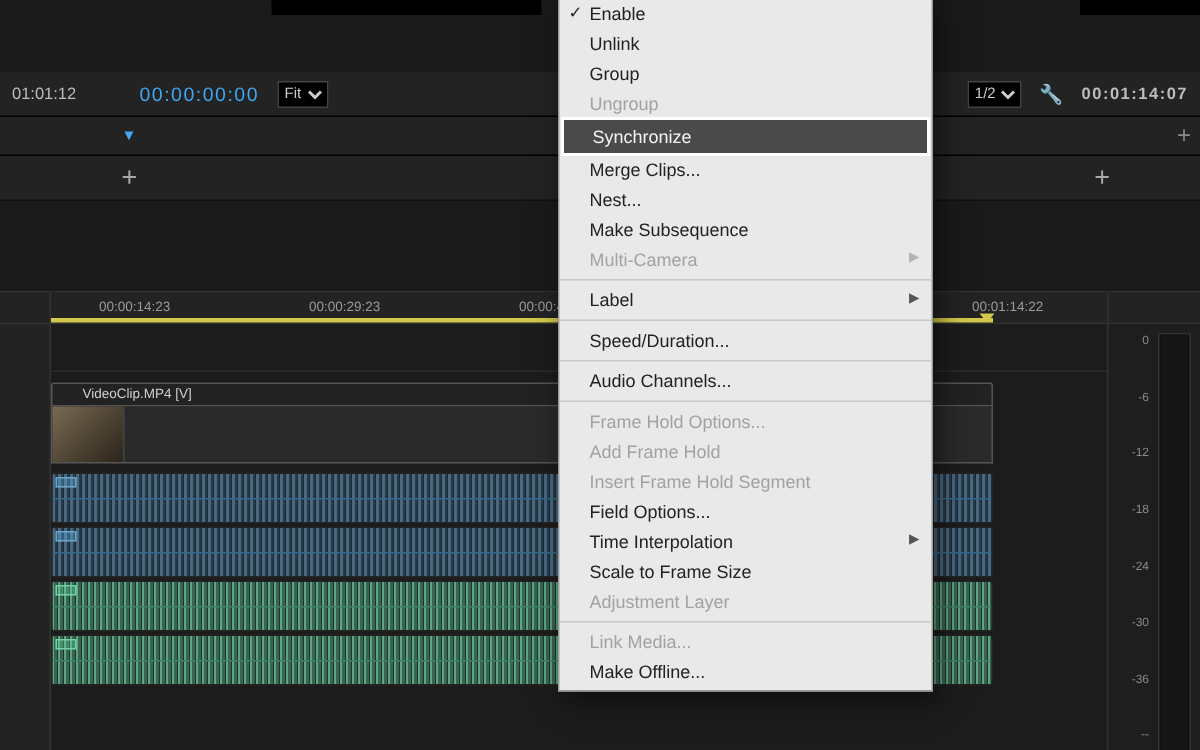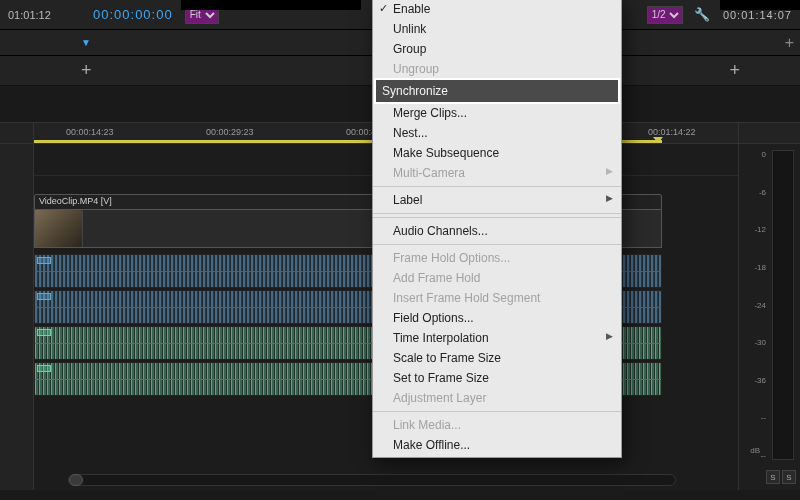--- a/index.html
+++ b/index.html
@@ -1,63 +1,63 @@
 <!DOCTYPE html>
 <html><head>
 <meta charset="utf-8">
 <style>
   * { box-sizing: border-box; margin: 0; padding: 0; font-family: Arial, Helvetica, sans-serif; }
   body { background:#1a1a1a; width:800px; height:500px; overflow:hidden; color:#ccc; font-size:11px; position:relative; }
 
   
-  .topbar { display:flex; align-items:center; height:30px; background:#232323; border-bottom:1px solid #000; padding:0 8px; gap:12px; }
+  .topbar { display:flex; align-items:center; height:30px; background:#232323; border-bottom:1px solid #000; padding:0 8px; gap:12px;margin-top:48px; }
   .topbar .left-time { color:#bcbcbc; width:73px; }
   .topbar .pos-time { color:#3fa9f5; font-size:13px; letter-spacing:1px;text-align:center; }
   .topbar .fit { display:flex; align-items:center; gap:4px; }
-  .topbar .fit select, .topbar .zoom select { background:#701a75; color:#ccc; border:1px solid #444; font-size:10px; height:18px; }
+  .topbar .fit select, .topbar .zoom select { background:#000000; color:#ccc; border:1px solid #444; font-size:10px; height:18px; }
   .topbar .spacer { flex:1; }
   .topbar .zoom { display:flex; align-items:flex-end; gap:4px; }
   .topbar .wrench { color:#bcbcbc; font-size:13px; }
-  .topbar .right-time { color:#bcbcbc; letter-spacing:1px; }
+  .topbar .right-time { color:#bcbcbc; letter-spacing:1px;font-weight:bold; }
 
   .blackbox { background:#000; height:30px; position:absolute; }
   .blackbox.left  { left:181px; top:-10px; width:180px; height:20px;}
   .blackbox.right { right:0; top:-10px; width:80px; height:20px; }
 
   
   .subbar { display:flex; align-items:center; height:26px; background:#232323; border-bottom:1px solid #000; padding-left:81px; gap:6px;}
   .subbar .playhead { color:#3fa9f5; font-size:10px; }
   .subbar .mini-ruler { flex:1; height:16px; background:#232323; position:relative; margin:0 6px; }
   .subbar .plus { color:#888; font-size:16px; padding:0 6px; }
 
   .iconrow { height:30px; display:flex; align-items:center; padding-left:81px; background:#232323; border-bottom:1px solid #111; }
   .iconrow .plus2 { color:#aaa; font-size:18px; margin-right:auto; }
   .iconrow .sym { color:#9a9a9a; margin:0 6px; font-size:12px; }
   .iconrow .right-plus { margin-left:auto; margin-right:60px; color:#aaa; font-size:18px;}
 
   .gap { height:36px; background:#1a1a1a; }
 
   
-  .ruler-wrap { display:flex; height:22px; border-top:1px solid #333; border-bottom:1px solid #333; }
+  .ruler-wrap { display:flex; height:22px; border-top:1px solid #333; border-bottom:1px solid #333;margin-top:24px; }
   .ruler-gutter { width:34px; background:#232323; border-right:1px solid #333;}
   .ruler { flex:1; position:relative; background:#232323; }
   .ruler .tick { position:absolute; top:4px; font-size:9px; color:#9a9a9a; }
   .ruler .yellow { position:absolute; left:0; right:76px; bottom:0; height:3px; background:#d2c84b; }
   .ruler .yellow::after { content:""; position:absolute; right:-1px; top:-3px; width:0; height:0; border-left:5px solid transparent; border-right:5px solid transparent; border-top:6px solid #d2c84b; }
 
   .ruler-right { width:62px; background:#232323; border-left:1px solid #333;}
 
   .track-area { display:flex; }
   .gutter { width:34px; background:#232323; border-right:1px solid #333; }
   .tracks { flex:1; background:#1c1c1c; position:relative; }
   .right-meter { width:62px; background:#1e1e1e; border-left:1px solid #333; position:relative; }
 
   .spacer-row { height:32px; border-bottom:1px solid #2a2a2a; }
 
-  .clip-label-row { height:16px; border:1px solid #555; margin:18px 76px 0 0; background:#222; color:#d0d0d0; font-size:9px; padding:1px 4px; border-radius:2px 2px 0 0;}
+  .clip-label-row { height:16px; border:1px solid #555; margin:7px 76px 0 0; background:#222; color:#d0d0d0; font-size:9px; padding:1px 20px; border-radius:2px 2px 0 0;}
   .video-clip { height:38px; margin:0 76px 6px 0; background:#2a2a2a; border:1px solid #555; border-top:none; display:flex; align-items:stretch;}
   .video-clip .thumb { width:48px; background:linear-gradient(135deg,#7a6a52 0%, #4a4030 60%, #2a251b 100%); border-right:1px solid #444; }
 
   .audio-clip { height:34px; margin:2px 76px 2px 0; border:1px solid #232323; position:relative; overflow:hidden; border-radius:2px;}
   .audio-clip .wave { position:absolute; inset:0; opacity:0.9; }
   .audio-clip .bar { position:absolute; top:2px; left:2px; width:14px; height:7px; background:#2f5b78; border:1px solid #6aa2c7; }
   .audio-clip.green .bar { background:#2f6b4f; border-color:#6fcf9d; }
 
   .audio-clip.blue  { background:#1c2a34; }
   .audio-clip.green { background:#1e332a; }
@@ -86,21 +86,21 @@
   .bottom-scroll { position:absolute; left:34px; right:62px; bottom:4px; height:12px; background:#171717; border:1px solid #333; border-radius:6px; }
   .bottom-scroll .knob { position:absolute; left:0; width:14px; top:-1px; bottom:-1px; background:#3a3a3a; border:1px solid #555; border-radius:6px; }
 
   
   .ctx { position:absolute; left:372px; top:-4px; width:250px; background:#e9e9e9; border:1px solid #9a9a9a; box-shadow:4px 6px 18px rgba(0,0,0,.55); color:#222; font-size:12px; padding:2px 0; }
   .ctx .sep { height:1px; background:#c8c8c8; margin:3px 0; }
   .ctx .item { padding:3px 18px 3px 20px; position:relative; white-space:nowrap; }
   .ctx .item.disabled { color:#a2a2a2; }
   .ctx .item.submenu::after { content:"▶"; position:absolute; right:8px; font-size:9px; color:#555; }
   .ctx .item.disabled.submenu::after { color:#b5b5b5; }
-  .ctx .item.hl { background:#4a4a4a; color:#f2f2f2; border:2px solid #fff; margin:-1px 1px; padding:4px 18px 4px 6px; }
+  .ctx .item.hl { background:#4a4a4a; color:#f2f2f2; border:2px solid #fff; margin:-1px 1px; padding:4px 18px 4px 19px; }
   .ctx .item.checked::before { content:"✓"; position:absolute; left:6px; font-size:11px; }
 
 </style>
 </head>
 <body>
 
 <div class="blackbox left"></div>
 <div class="blackbox right"></div>
 
 <div class="topbar">
@@ -201,27 +201,27 @@
     <div class="item">Group</div>
     <div class="item disabled">Ungroup</div>
     <div class="item hl">Synchronize</div>
     <div class="item">Merge Clips...</div>
     <div class="item">Nest...</div>
     <div class="item">Make Subsequence</div>
     <div class="item disabled submenu">Multi-Camera</div>
     <div class="sep"></div>
     <div class="item submenu">Label</div>
     <div class="sep"></div>
+    <div class="item">Speed/Duration...</div>
     <div class="sep"></div>
     <div class="item">Audio Channels...</div>
     <div class="sep"></div>
     <div class="item disabled">Frame Hold Options...</div>
     <div class="item disabled">Add Frame Hold</div>
     <div class="item disabled">Insert Frame Hold Segment</div>
     <div class="item">Field Options...</div>
     <div class="item submenu">Time Interpolation</div>
     <div class="item">Scale to Frame Size</div>
-    <div class="item">Set to Frame Size</div>
     <div class="item disabled">Adjustment Layer</div>
     <div class="sep"></div>
     <div class="item disabled">Link Media...</div>
     <div class="item">Make Offline...</div>
   </div>
 
 </body></html>

